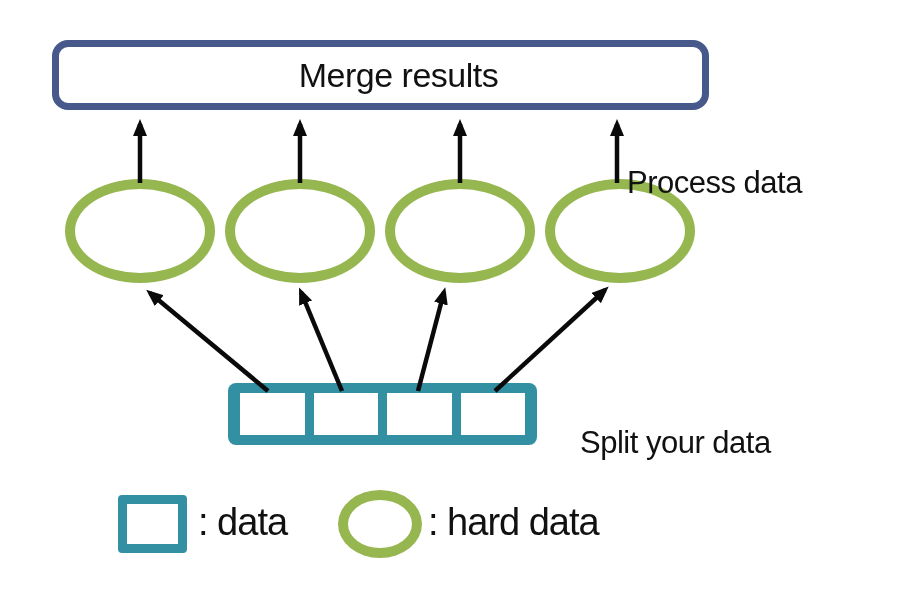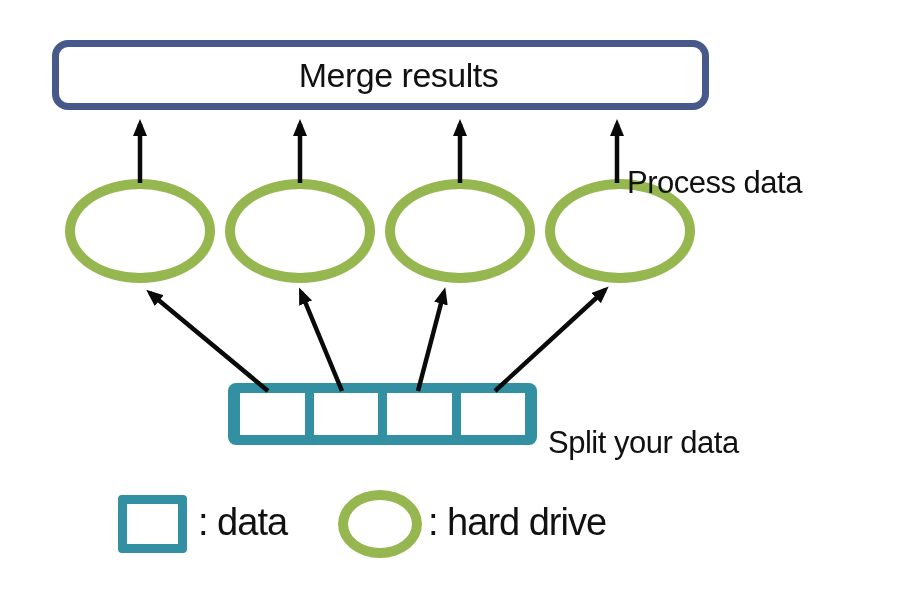--- a/index.html
+++ b/index.html
@@ -25,21 +25,21 @@
   }
   .merge-box span{font-size:34px;letter-spacing:-0.5px;}
   .drives{position:absolute;left:0;top:0;width:100%;height:100%;z-index:1;}
   .drive{
     position:absolute;top:179px;width:150px;height:104px;box-sizing:border-box;
     border:10px solid var(--green-stroke);border-radius:50%;background:#fff;
   }
   .label{position:absolute;font-size:31px;letter-spacing:-0.5px;white-space:nowrap;z-index:2;}
   .label.process{left:627px;top:141px;margin-top:24px;}
   .label.store{left:589px;top:323px;}
-  .label.split{left:548px;top:425px;}
+  .label.split{left:580px;top:425px;}
   .strip{
     position:absolute;left:228px;top:383px;width:309px;height:62px;box-sizing:border-box;
     background:var(--teal-fill);border-radius:8px;display:flex;gap:9px;padding:10px 12px;z-index:1;
   }
   .cell{flex:1;background:#fff;}
   .legend-rect{
     position:absolute;left:118px;top:495px;width:69px;height:58px;box-sizing:border-box;
     border:9px solid var(--teal-fill);border-radius:4px;background:#fff;
   }
   .legend-ellipse{
@@ -78,21 +78,21 @@
       <div class="cell"></div>
       <div class="cell"></div>
     </div>
 
   <div class="label process">Process data</div>
   <div class="label split">Split your data</div>
 
   <div class="legend-rect"></div>
   <div class="legend-text ldata">: data</div>
   <div class="legend-ellipse"></div>
-  <div class="legend-text lhd">: hard drive</div>
+  <div class="legend-text lhd">: hard data</div>
 
 
   <svg class="arrows" viewBox="0 0 917 589" xmlns="http://www.w3.org/2000/svg">
     <defs>
       <marker id="ah" markerUnits="userSpaceOnUse" markerWidth="20" markerHeight="16" refX="12" refY="7" orient="auto">
         <path d="M0,0 L17,7 L0,14 Z" fill="#0a0a0a"></path>
       </marker>
     </defs>
 
     <line class="arrow" x1="140" y1="183" x2="140" y2="124" marker-end="url(#ah)"></line>

